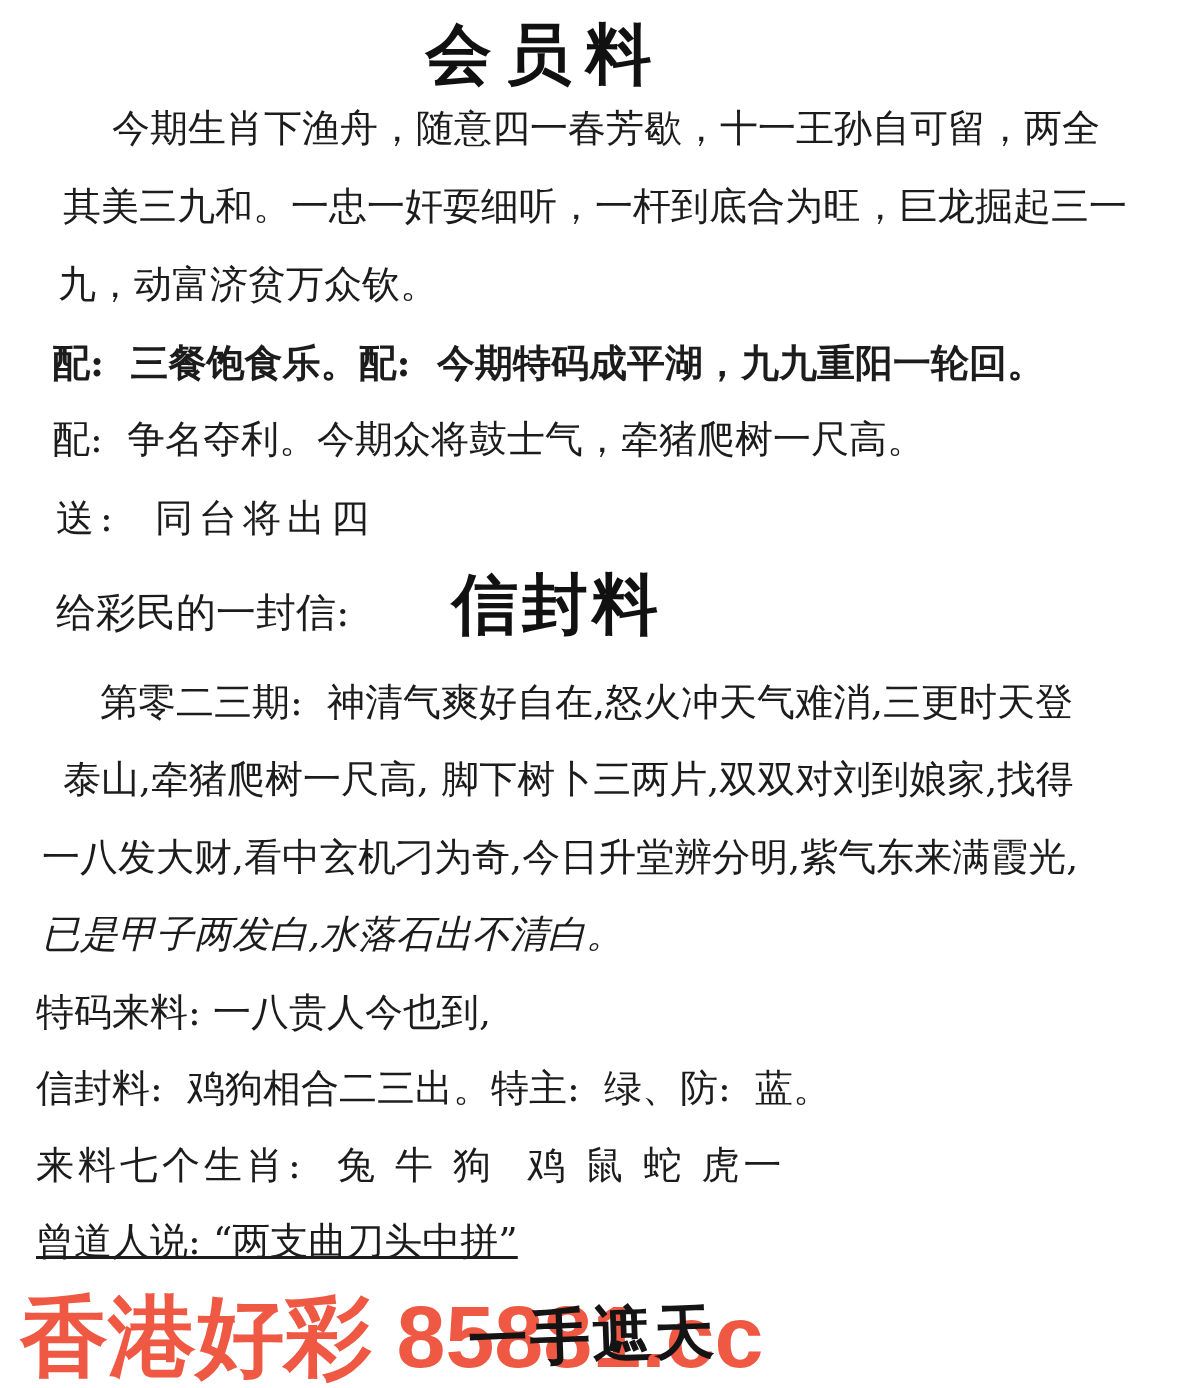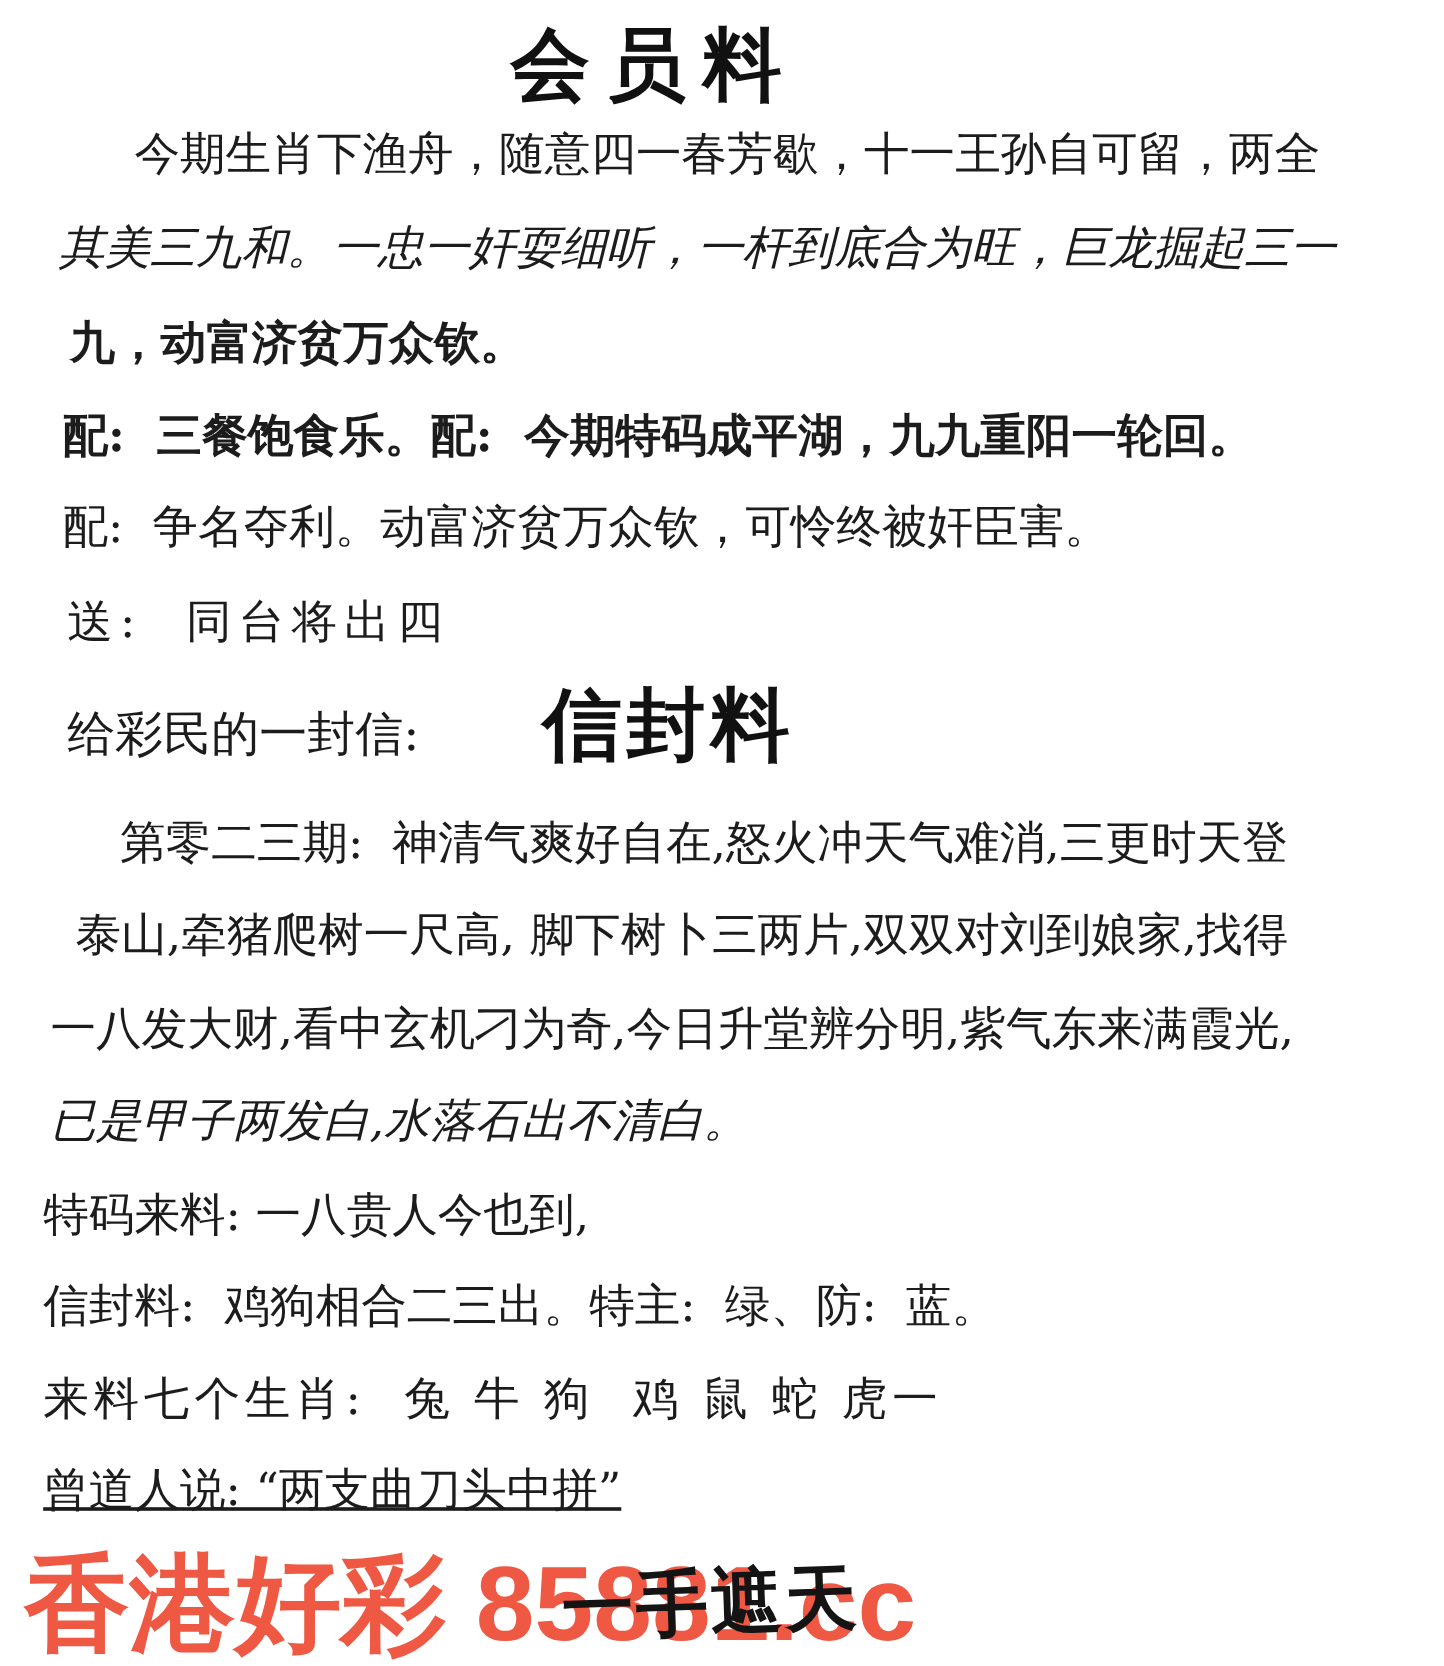--- a/index.html
+++ b/index.html
@@ -40,22 +40,22 @@
     width: 1203px;
     text-align: center;
     letter-spacing: 14px;
   }
   .title-envelope {
     top: 560px;
     left: 452px;
     letter-spacing: 4px;
   }
   .l1  { left: 112px; top: 106px; }
-  .l2  { left: 49px;  top: 184px; font-style: italic; }
-  .l3  { left: 58px;  top: 262px; font-weight: bold; }
+  .l2  { left: 63px;  top: 184px; }
+  .l3  { left: 58px;  top: 262px; }
   .l4  { left: 52px;  top: 340px; font-weight: bold; }
   .l5  { left: 52px;  top: 417px; }
   .l6  { left: 56px;  top: 496px; letter-spacing: 6px; }
   .letter-label { left: 56px; top: 588px; font-size: 40px; }
   .l7  { left: 100px; top: 680px; }
   .l8  { left: 42px;  top: 757px; margin-left: 21px; }
   .l9  { left: 42px;  top: 835px; }
   .l10 { left: 42px;  top: 912px; font-style: italic; }
   .l11 { left: 36px;  top: 990px; }
   .l12 { left: 36px;  top: 1066px; }
@@ -87,21 +87,21 @@
 
 <div class="page">
 
   <div class="section-title title-member">会员料</div>
 
   <div class="line l1">今期生肖下渔舟，随意四一春芳歇，十一王孙自可留，两全</div>
   <div class="line l2">其美三九和。一忠一奸耍细听，一杆到底合为旺，巨龙掘起三一</div>
   <div class="line l3">九，动富济贫万众钦。</div>
 
   <div class="line l4">配:  三餐饱食乐。配:  今期特码成平湖，九九重阳一轮回。</div>
-  <div class="line l5">配:  争名夺利。动富济贫万众钦，可怜终被奸臣害。</div>
+  <div class="line l5">配:  争名夺利。今期众将鼓士气，牵猪爬树一尺高。</div>
   <div class="line l6">送:  同台将出四</div>
 
   <div class="line letter-label">给彩民的一封信:</div>
 
   <div class="section-title title-envelope">信封料</div>
 
   <div class="line l7">第零二三期:  神清气爽好自在,怒火冲天气难消,三更时天登</div>
   <div class="line l8">泰山,牵猪爬树一尺高, 脚下树卜三两片,双双对刘到娘家,找得</div>
   <div class="line l9">一八发大财,看中玄机刁为奇,今日升堂辨分明,紫气东来满霞光,</div>
   <div class="line l10">已是甲子两发白,水落石出不清白。</div>

